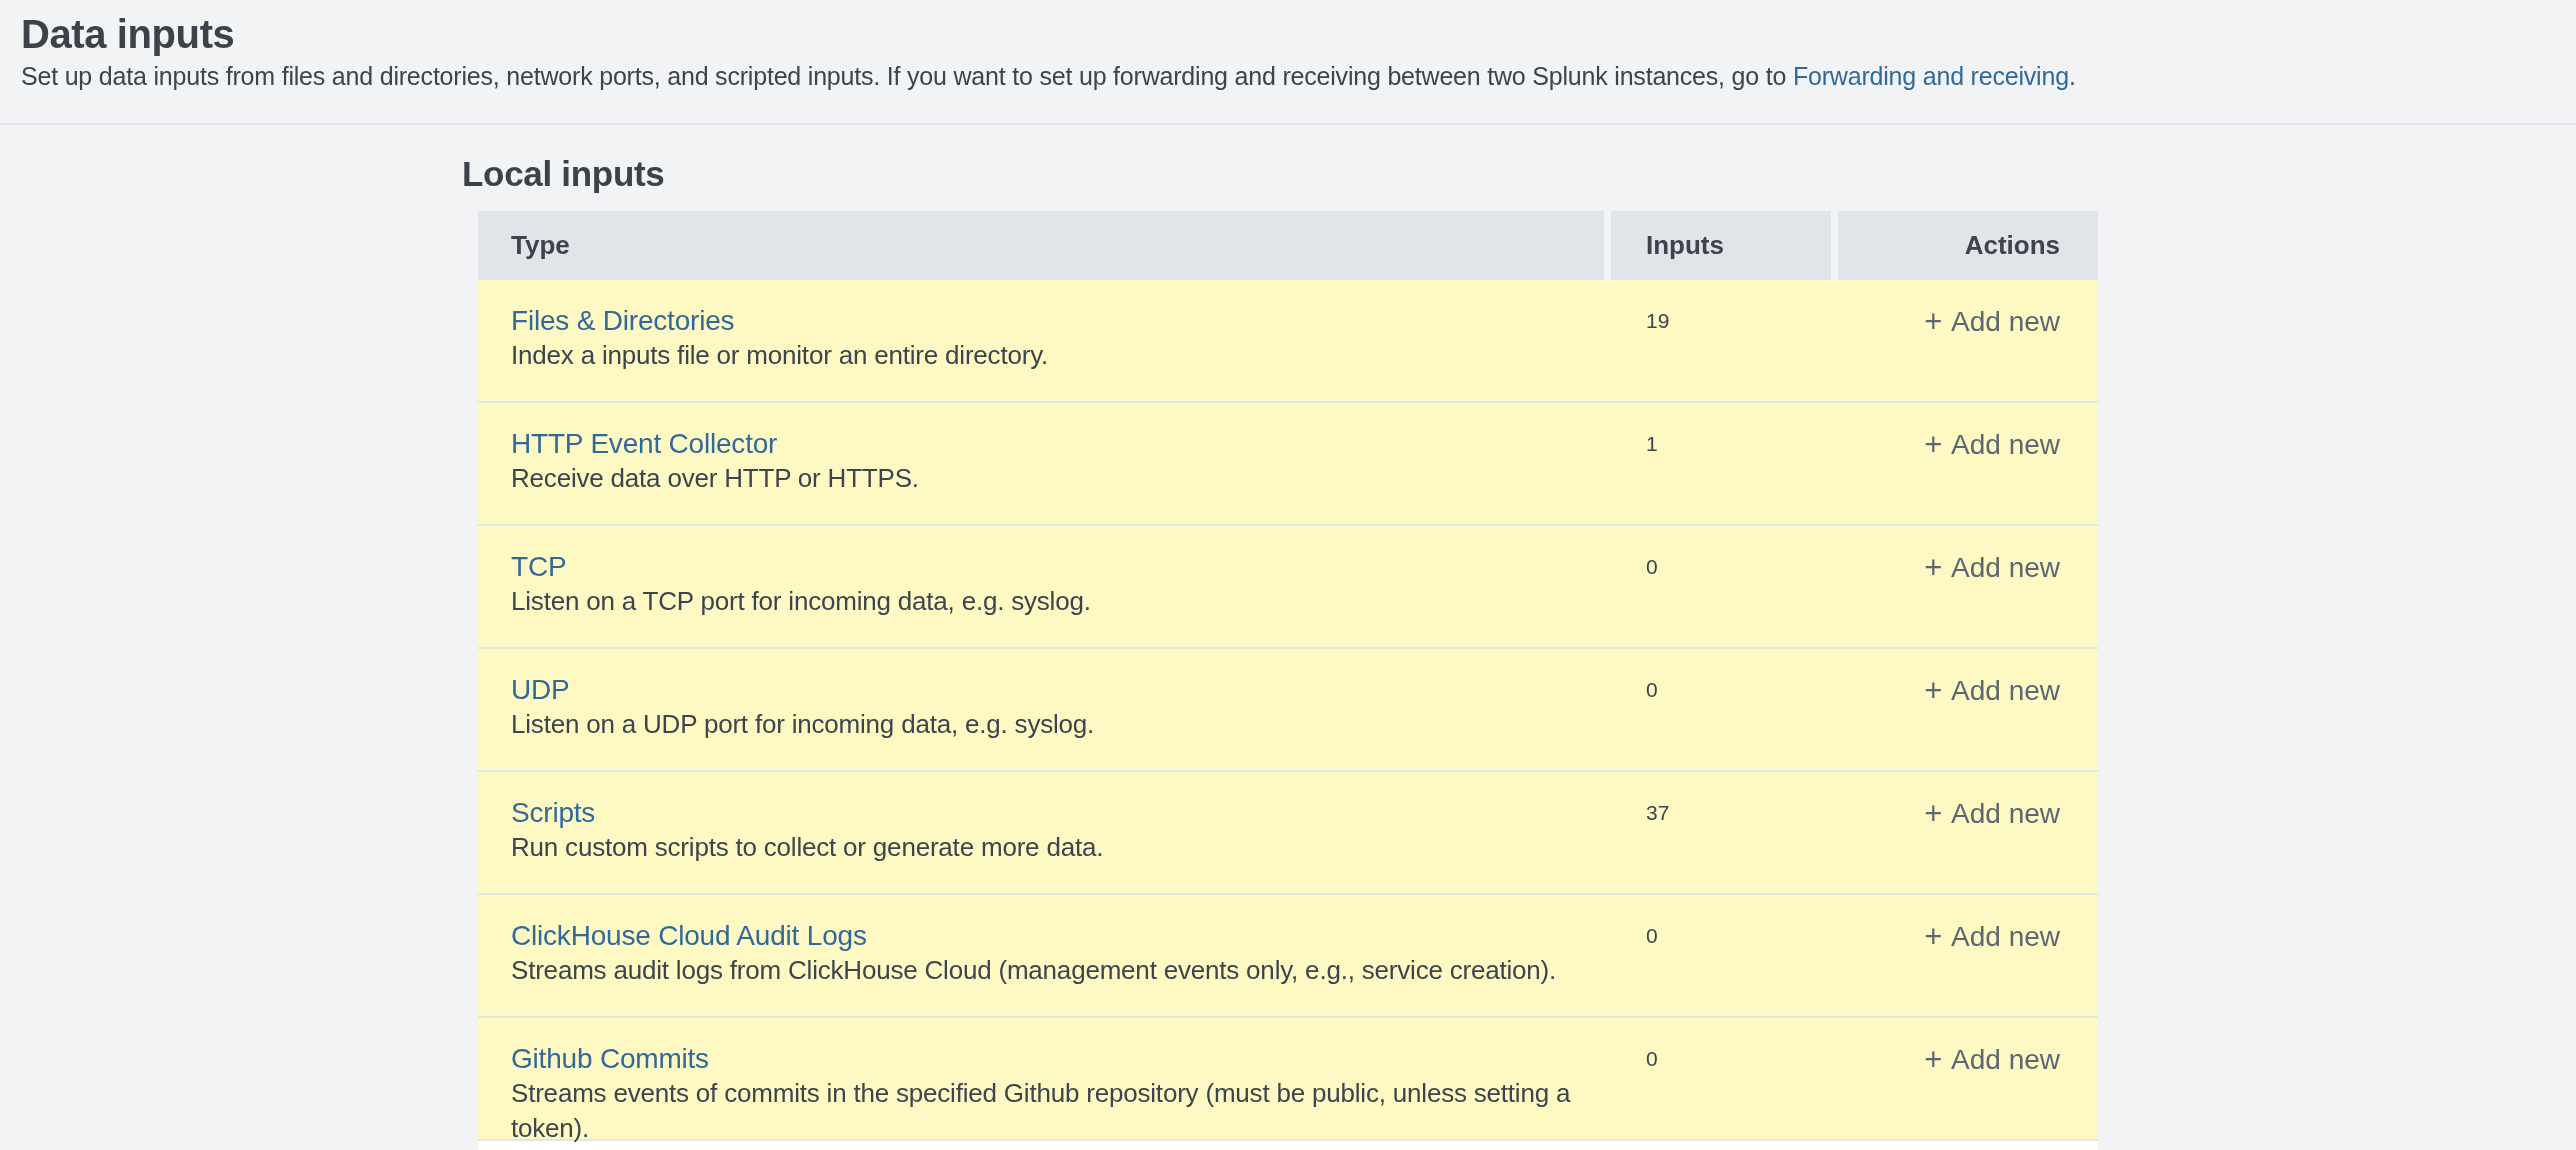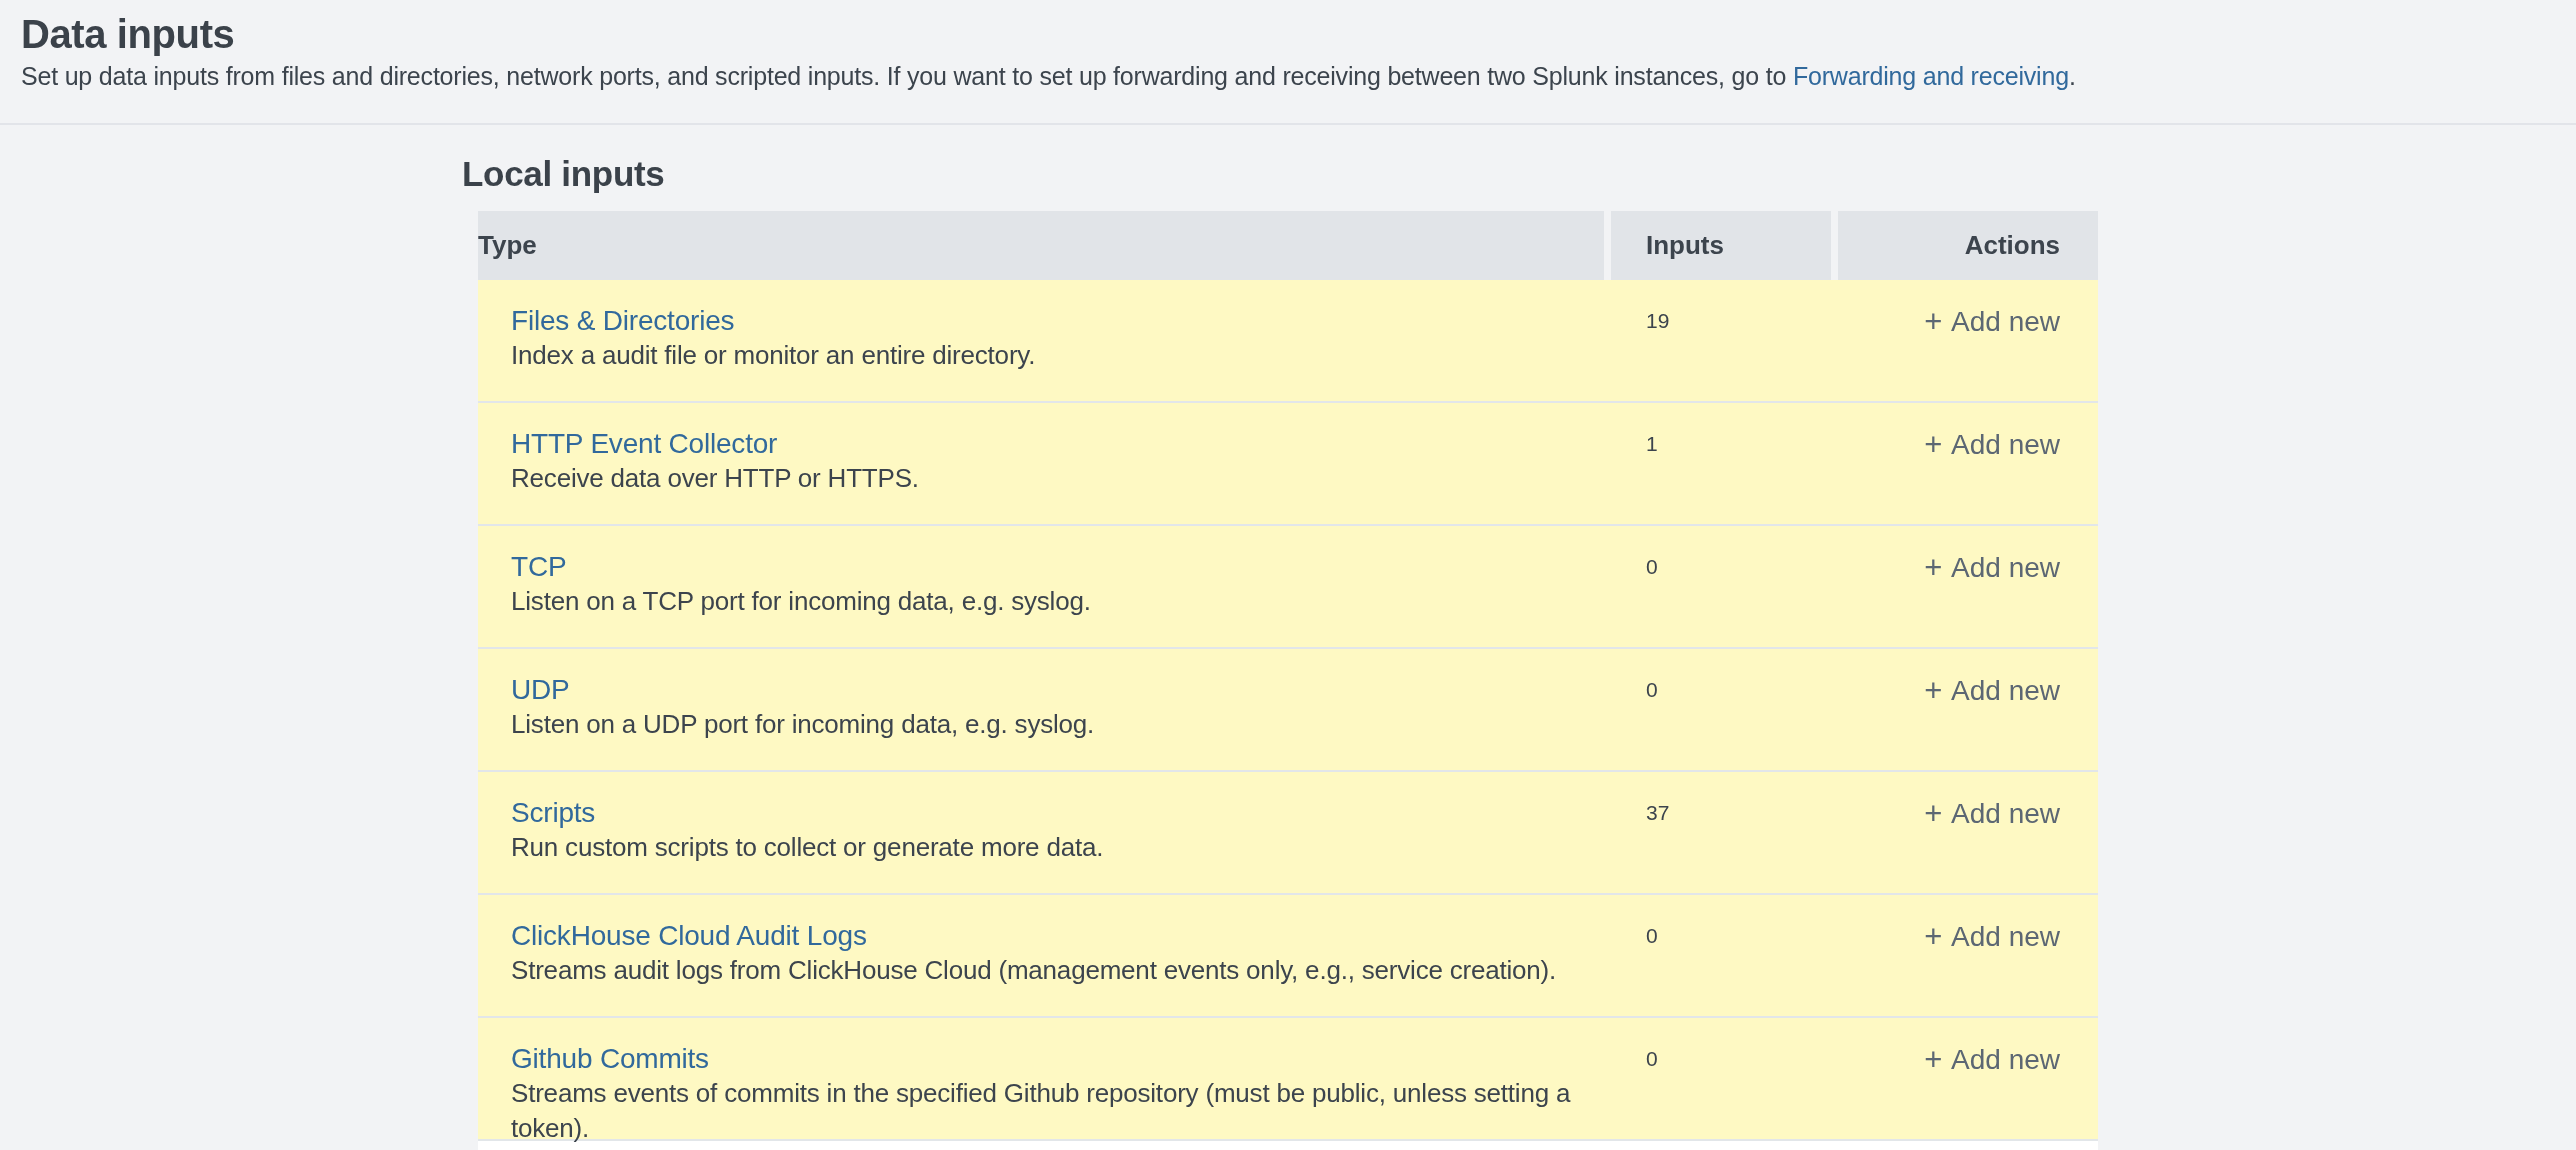--- a/index.html
+++ b/index.html
@@ -60,21 +60,21 @@
     height: 69px;
   }
   .th {
     background: #e1e4e8;
     display: flex;
     align-items: center;
     font-size: 26px;
     font-weight: 700;
     color: #3c444d;
   }
-  .col-type    { width: 1126px; }
+  .col-type    { width: 1126px; padding-left: 33px; }
   .col-inputs  { width: 220px;  padding-left: 35px; }
   .col-actions { flex: 1; justify-content: flex-end; padding-right: 38px; }
 
   .row {
     display: flex;
     gap: 7px;
     background: #fef9c3;
     height: 123px;
     border-bottom: 2.6px solid #e2e6e9;
     padding-top: 23px;
@@ -137,21 +137,21 @@
       <div class="thead">
         <div class="th col-type">Type</div>
         <div class="th col-inputs">Inputs</div>
         <div class="th col-actions">Actions</div>
       </div>
 
       <div class="tbody" id="tbody">
           <div class="row">
     <div class="cell-type">
       <a href="#" class="type-link">Files &amp; Directories</a>
-      <div class="type-desc">Index a audit file or monitor an entire directory.</div>
+      <div class="type-desc">Index a inputs file or monitor an entire directory.</div>
     </div>
     <div class="cell-inputs">
       <span>19</span>
     </div>
     <div class="cell-actions">
       <a href="#" class="add-new-link"><span class="plus-glyph">+</span><span>Add new</span></a>
     </div>
   </div>
           <div class="row">
     <div class="cell-type">

